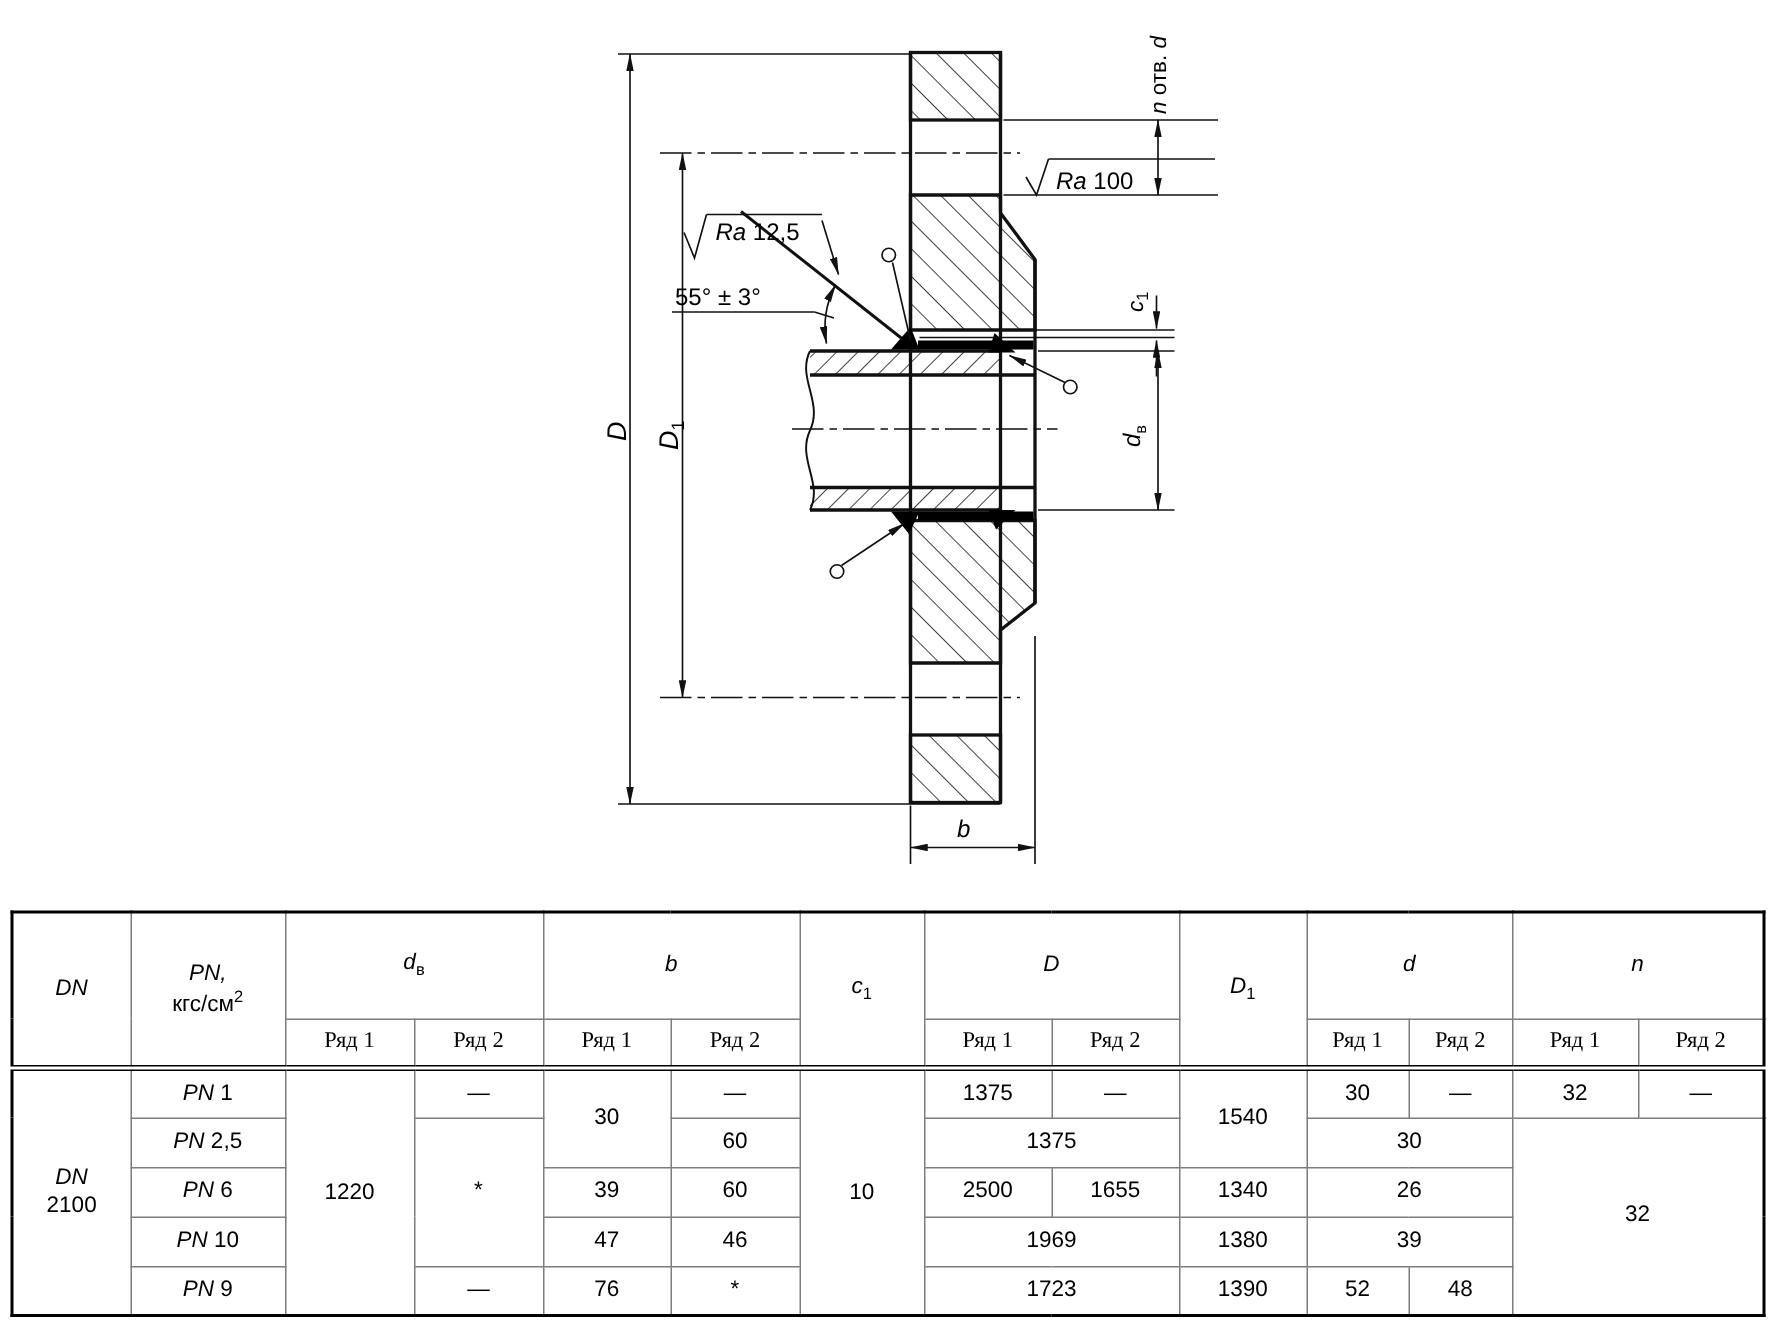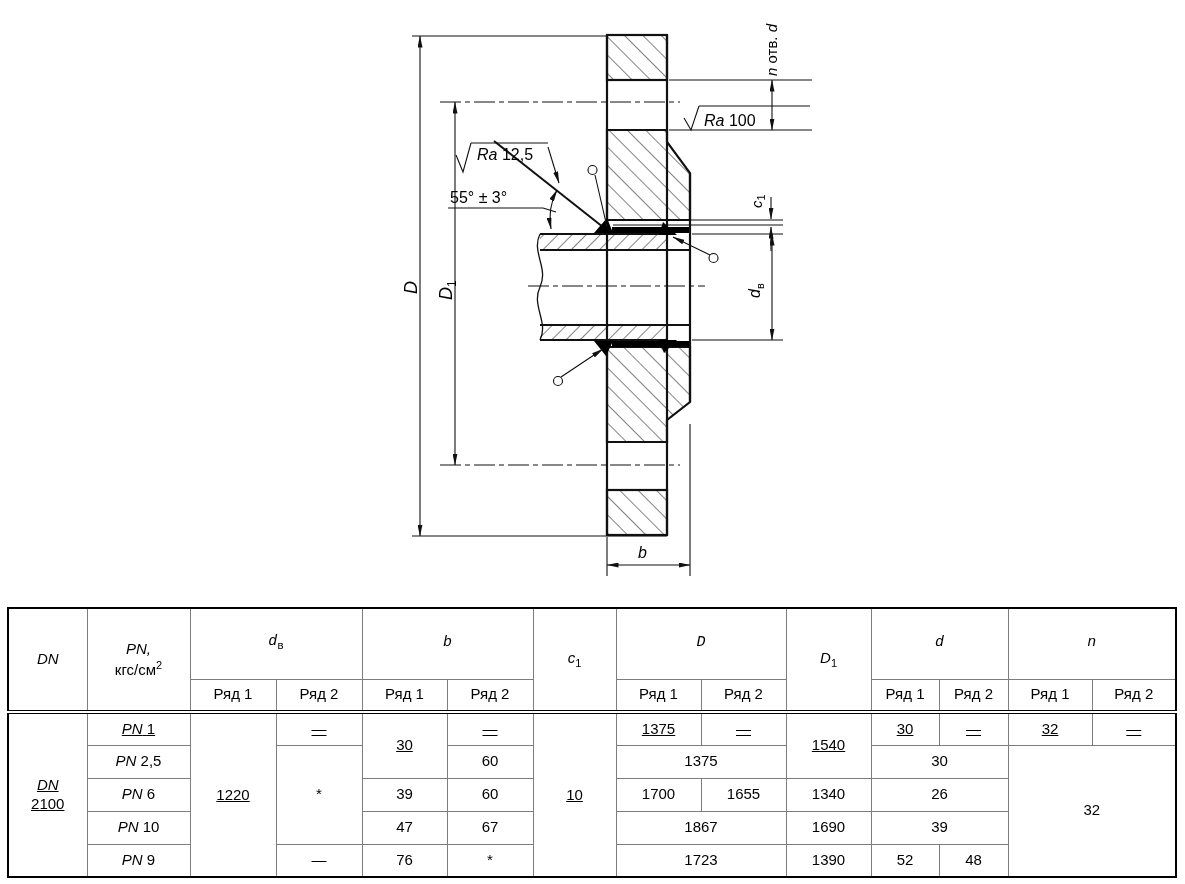--- a/index.html
+++ b/index.html
@@ -6,24 +6,24 @@
     font-family:"Liberation Sans",sans-serif;color:#000;overflow:hidden;}
   #page{position:relative;width:1185px;height:884px;background:#fff;}
   #drawing{position:absolute;left:0;top:0;}
   svg text{font-family:"Liberation Sans",sans-serif;}
   .it{font-style:italic;}
   table.dim{position:absolute;left:7px;top:607px;width:1168px;border-collapse:collapse;
     table-layout:fixed;border:2px solid #000;font-size:15px;}
   table.dim td{border:1px solid #7d7d7d;text-align:center;vertical-align:middle;
     padding:0;line-height:1.25;background:#fff;}
   tr.h1{height:71px;}
-  tr.h2{height:33px;}
+  tr.h2{height:33px;font-family:Liberation Serif, serif;}
   tr.bd{height:33px;}
-  td.grp{border-bottom:2px solid #8a8a8a;font-family:Liberation Mono, monospace;}
-  tr.first td{border-top:4px double #000;text-decoration:underline;}
+  td.grp{border-bottom:2px solid #8a8a8a;}
+  tr.first td{border-top:4px double #000;}
   sub{font-size:11px;font-style:normal;}
   sup{font-size:11px;font-style:normal;}
 </style>
 </head>
 <body>
 
 <div id="page">
 
 <svg id="drawing" width="1185" height="600" viewBox="0 0 1185 600">
   <defs>
@@ -224,31 +224,31 @@
       <td rowspan="3">*</td>
       <td>60</td>
       <td colspan="2">1375</td>
       <td colspan="2">30</td>
       <td colspan="2" rowspan="4">32</td>
     </tr>
     <tr class="bd">
       <td><span class="it">PN</span> <span>6</span></td>
       <td>39</td>
       <td>60</td>
-      <td>1700</td>
+      <td>2500</td>
       <td>1655</td>
       <td>1340</td>
       <td colspan="2">26</td>
     </tr>
     <tr class="bd">
       <td><span class="it">PN</span> <span>10</span></td>
       <td>47</td>
-      <td>67</td>
-      <td colspan="2">1867</td>
-      <td>1690</td>
+      <td>46</td>
+      <td colspan="2">1969</td>
+      <td>1380</td>
       <td colspan="2">39</td>
     </tr>
     <tr class="bd">
       <td><span class="it">PN</span> <span>9</span></td>
       <td>—</td>
       <td>76</td>
       <td>*</td>
       <td colspan="2">1723</td>
       <td>1390</td>
       <td>52</td>

